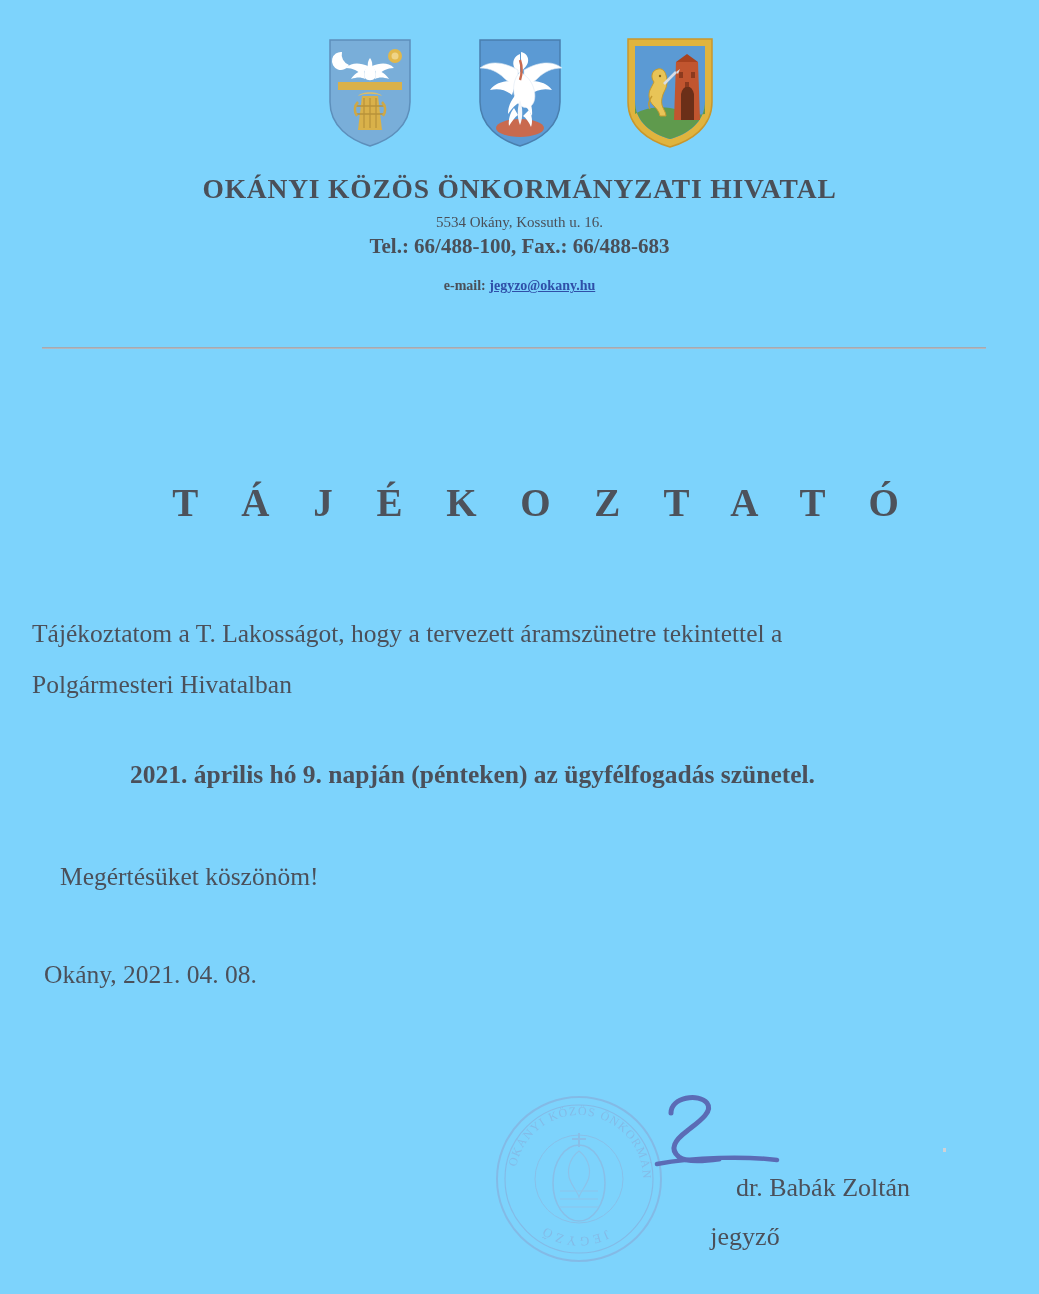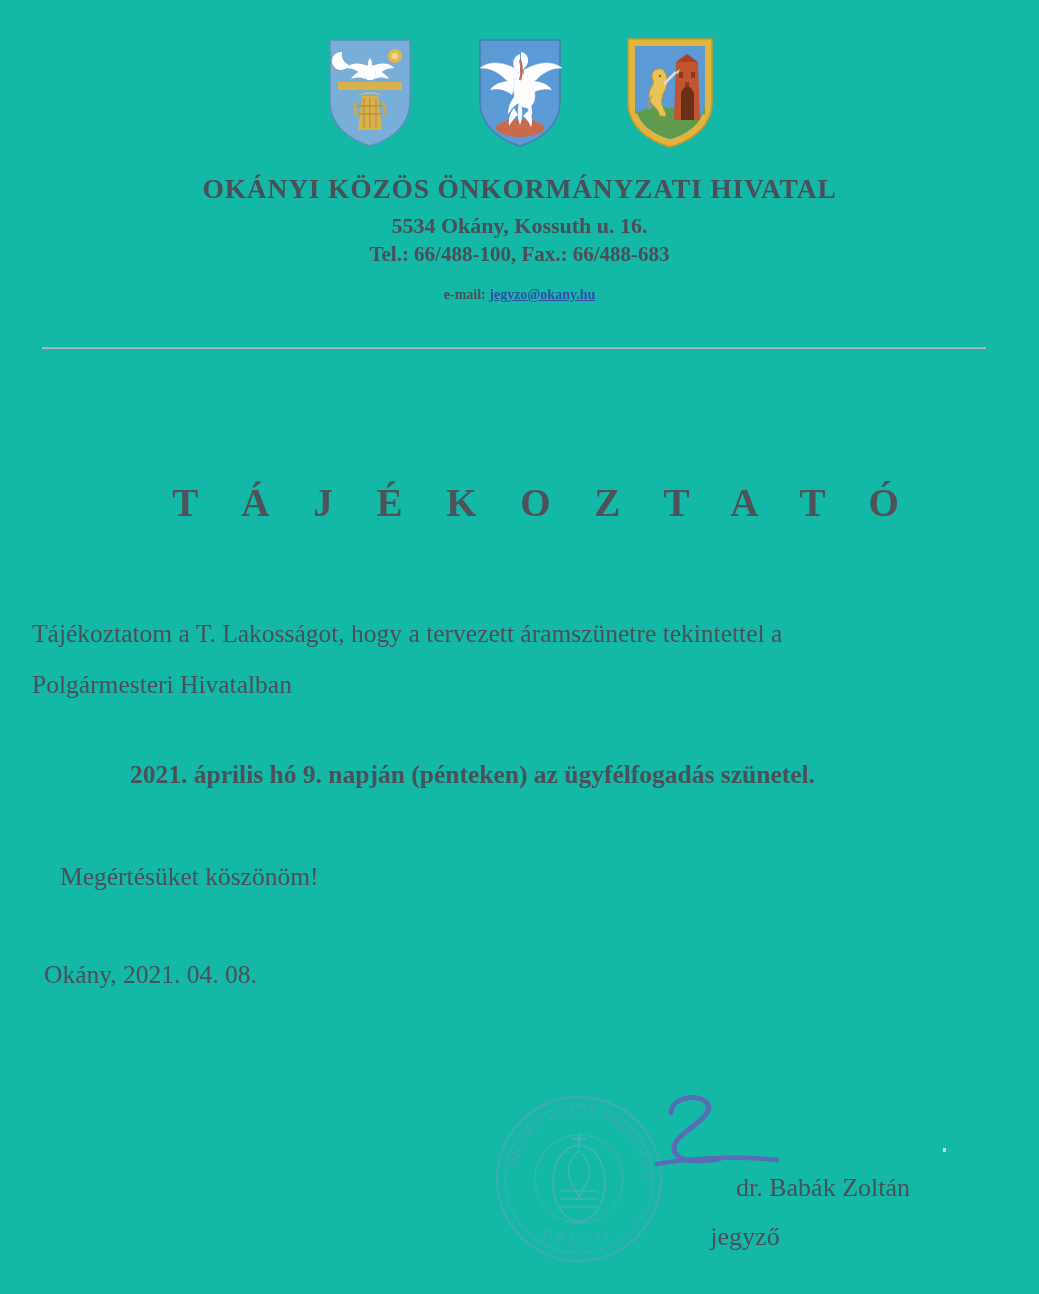--- a/index.html
+++ b/index.html
@@ -12,21 +12,21 @@
     height: 1294px;
     font-family: "Liberation Serif", "DejaVu Serif", serif;
     color: #4b505a;
     position: relative;
     overflow: hidden;
   }
   .page {
     position: relative;
     width: 1039px;
     height: 1294px;
-    background: #14b8a6;
+    background: #7dd3fc;
   }
 
   
   .crest-row {
     position: absolute;
     top: 36px;
     left: 0;
     width: 1039px;
     display: flex;
     justify-content: center;
@@ -55,22 +55,22 @@
     color: #4a4f58;
     white-space: nowrap;
   }
   .org-sub {
     font-size: 24px;
     font-style: italic;
     color: #4a4f58;
     margin-top: 6px;
   }
   .org-addr {
-    font-size: 22px;
-    font-weight: bold;
+    font-size: 15px;
+    font-weight: normal;
     color: #4a4f58;
     margin-top: 7px;
   }
   .org-tel {
     font-size: 21px;
     font-weight: bold;
     color: #4a4f58;
     margin-top: 3px;
   }
   .org-mail {

